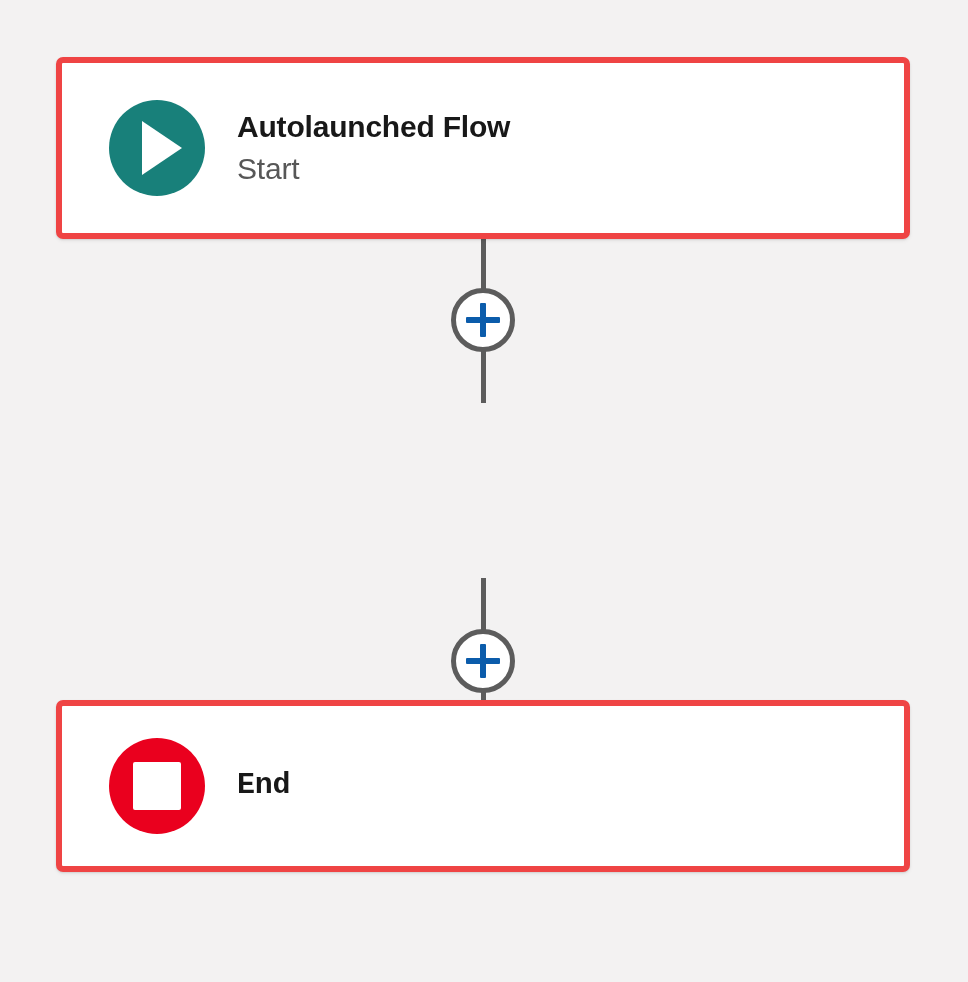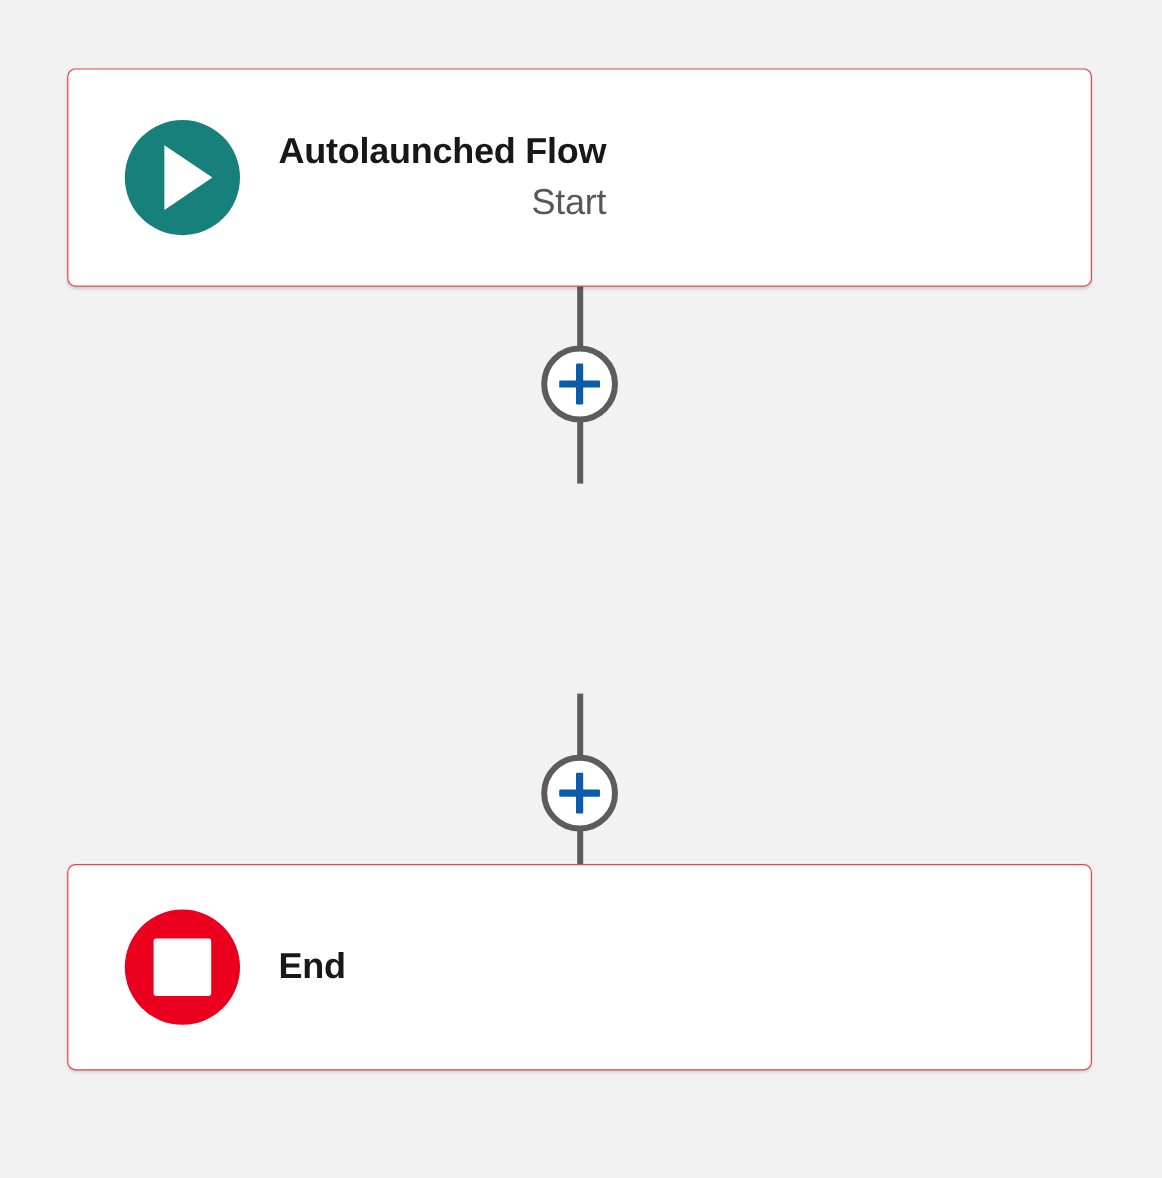--- a/index.html
+++ b/index.html
@@ -19,31 +19,31 @@
     width: 968px;
     height: 982px;
   }
 
   
   .node-card {
     position: absolute;
     left: 56px;
     width: 854px;
     background: #ffffff;
-    border: 1px solid #ef4444;
+    border: 6px solid #ef4444;
     border-radius: 7px;
     box-shadow: 0 1px 2px rgba(0, 0, 0, 0.10), 0 2px 4px rgba(0, 0, 0, 0.05);
     box-sizing: border-box;
     display: flex;
     align-items: center;
     z-index: 2;
   }
   .node-card.start-card  { top: 57px;  height: 182px; }
   .node-card.action-card { top: 400px; height: 180px; }
-  .node-card.end-card    { top: 720px; height: 172px; }
+  .node-card.end-card    { top: 700px; height: 172px; font-family: Liberation Mono, monospace; }
 
   .node-icon-wrap {
     flex: 0 0 auto;
     width: 96px;
     height: 96px;
     margin-left: 47px;
     position: relative;
     display: flex;
     align-items: center;
     justify-content: center;
@@ -62,21 +62,20 @@
     letter-spacing: -0.2px;
     line-height: 1.18;
   }
   .node-subtitle {
     font-size: 30px;
     font-weight: normal;
     color: #575757;
     letter-spacing: -0.2px;
     line-height: 1.25;
     margin-top: 6px;
-    text-align: right;
   }
 
   
   .icon-start {
     width: 96px;
     height: 96px;
     border-radius: 50%;
     background: #18807a;
     display: flex;
     align-items: center;

